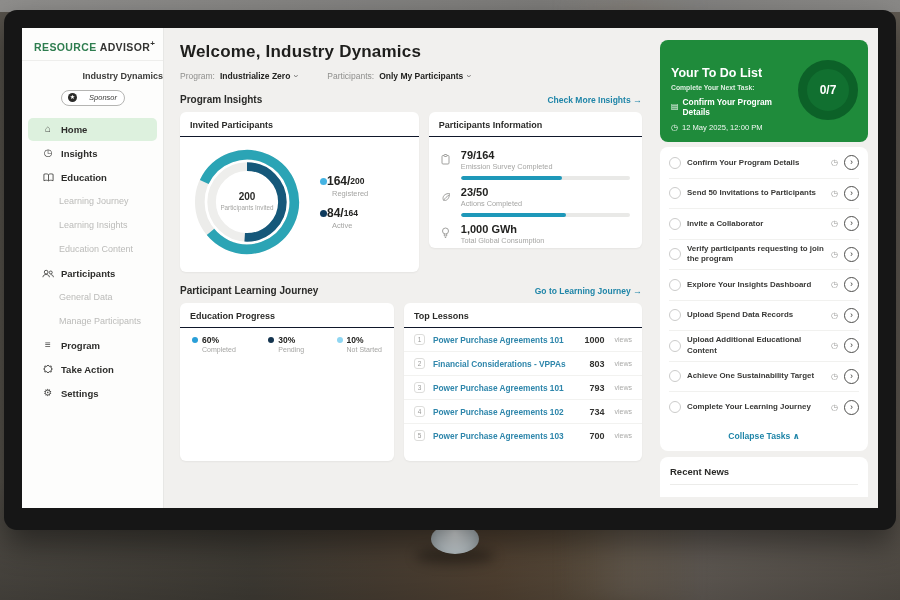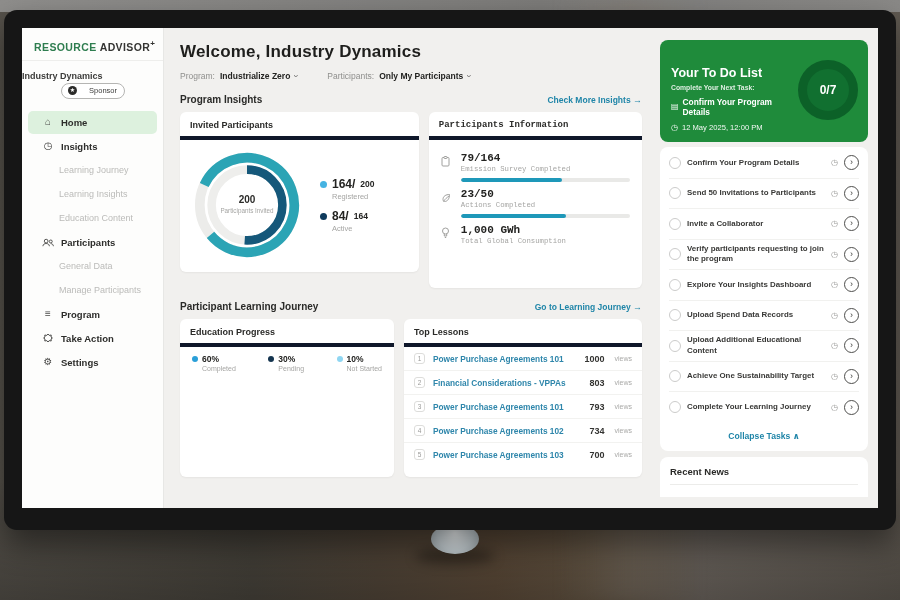--- a/index.html
+++ b/index.html
@@ -22,23 +22,23 @@
   
   .monitor { position:absolute; left:4px; top:10px; width:892px; height:520px;
     background:#161616; border-radius:13px; box-shadow:0 14px 30px rgba(0,0,0,.45); }
   .screen { position:absolute; left:18px; top:18px; width:856px; height:480px;
     background:#f1f0ee; overflow:hidden; display:flex; }
 
   
   .sidebar { width:142px; background:#fdfdfc; border-right:1px solid #e7e7e5; flex:none; }
   .logo { padding:11px 8px 7px 12px; font-size:10.5px; font-weight:bold; letter-spacing:.4px; border-bottom:1px solid #eeeeec; white-space:nowrap; }
   .logo .g { color:#2e7d4f; } .logo .d { color:#343432; } .logo .plus { color:#343432; font-size:8px; vertical-align:super; }
-  .org { text-align:left; font-size:9px; font-weight:bold; color:#3c3c3a; margin-top:10px; }
-  .sponsor { margin:2px auto 0; width:64px; height:16px; border:1px solid #b5b5b3; border-radius:9px;
-    display:flex; align-items:center; justify-content:center; gap:12px; font-size:7.5px; color:#3c3c3a; background:#fff; }
+  .org { text-align:right; font-size:9px; font-weight:bold; color:#3c3c3a; margin-top:10px; }
+  .sponsor { margin:9px auto 0; width:64px; height:16px; border:1px solid #b5b5b3; border-radius:9px;
+    display:flex; align-items:center; justify-content:center; gap:12px; font-size:7.5px; color:#3c3c3a; background:#fff;font-style:italic; }
   .sponsor .ic { width:9px; height:9px; border-radius:50%; background:#2b2b29; color:#fff; font-size:6px; line-height:9px; text-align:center; }
   .nav { margin-top:12px; }
   .nav-item { display:flex; align-items:center; gap:7px; height:23px; padding-left:14px; margin:1px 6px;
     font-size:9.5px; font-weight:bold; color:#2d2d2b; border-radius:5px; cursor:default; }
   .nav-item .nic { width:12px; text-align:center; color:#4a4a48; font-size:10px; line-height:1; flex:none; }
   .nav-item .nic svg { display:block; margin:0 auto; }
   .nav-item.active { background:#ddf1de; }
   .nav-item.sub { padding-left:31px; font-weight:normal; color:#bbbbb9; font-size:9px; }
 
   
@@ -47,40 +47,40 @@
   .filters { display:flex; gap:30px; margin-top:9px; font-size:8.5px; align-items:center; }
   .filters .lab { color:#8f8f8d; margin-right:5px; }
   .filters .val { color:#232321; font-weight:bold; }
   .chev { display:inline-block; transform:rotate(90deg); color:#555; font-size:9px; margin-left:4px; }
   .section-row { display:flex; justify-content:space-between; align-items:baseline; margin-top:13px; }
   .section-title { font-size:10px; font-weight:bold; color:#2a2a28; }
   .tlink { font-size:8.5px; font-weight:bold; color:#1f85a8; cursor:pointer; }
   .tlink .arr { font-size:9px; }
   .cards-row { display:flex; gap:10px; margin-top:7px; }
   .card { background:#fff; border-radius:6px; box-shadow:0 1px 2px rgba(0,0,0,.05); overflow:hidden; }
-  .card-h { padding:8px 10px 6px; font-size:9px; font-weight:bold; color:#2b2b29; border-bottom:4px solid #0f172a; }
+  .card-h { padding:8px 10px 6px; font-size:9px; font-weight:bold; color:#2b2b29; border-bottom:1px solid #0f172a; }
 
   
   .card-invited { flex:1.12; height:160px; }
   .inv-body { display:flex; align-items:center; padding:6px 8px; }
   .donut-wrap { position:relative; width:118px; height:118px; flex:none; }
   .donut-center { position:absolute; inset:28px; display:flex; flex-direction:column; align-items:center; justify-content:center; text-align:center; }
   .donut-center .v { font-size:10px; font-weight:bold; color:#2b2b29; }
   .donut-center .l { font-size:6.3px; color:#a5a5a3; line-height:1.3; margin-top:2px; }
   .inv-legend { margin-left:14px; }
   .leg-item { margin:8px 0; }
-  .leg-line { display:flex; align-items:center; gap:5px; }
+  .leg-line { display:flex; align-items:center; }
   .dot { width:7px; height:7px; border-radius:50%; flex:none; }
   .dot.lblue { background:#45b3e2; } .dot.navy { background:#0e3a5c; }
   .leg-big { font-size:12px; font-weight:bold; color:#232321; }
   .leg-small { font-size:8.5px; font-weight:bold; color:#232321; }
   .leg-lab { font-size:7.5px; color:#a5a5a3; margin-left:12px; margin-top:1px; }
 
   
-  .card-info { flex:1; height:176px;font-family:Liberation Mono, monospace; }
+  .card-info { flex:1; height:136px; }
   .info-body { padding:6px 12px 0; }
   .info-row { display:flex; gap:8px; margin-top:6px; }
   .info-ic { width:12px; color:#a0a09e; flex:none; padding-top:2px; }
   .info-main { flex:1; }
   .info-v { font-size:11px; font-weight:bold; color:#232321; }
   .info-l { font-size:7.3px; color:#a5a5a3; margin-top:1px; }
   .bar { height:4px; border-radius:2px; background:#e9e9e7; margin-top:5px; overflow:hidden; }
   .bar i { display:block; height:100%; border-radius:2px; background:#1e98b9; }
 
   
@@ -150,20 +150,28 @@
           <span>Sponsor</span>
         </div>
     <div class="nav">
       <div class="nav-item active">
             <span class="nic">⌂</span>
             <span>Home</span>
           </div>
       <div class="nav-item">
             <span class="nic">◷</span>
             <span>Insights</span>
+          </div>
+      <div class="nav-item">
+            <span class="nic">
+              <svg width="11" height="9" viewBox="0 0 12 9">
+                <path d="M1 1 C3 0.2 5 0.5 6 1.4 C7 0.5 9 0.2 11 1 L11 8 C9 7.2 7 7.4 6 8.2 C5 7.4 3 7.2 1 8 Z M6 1.4 L6 8.2" fill="none" stroke="#4a4a48" stroke-width="1"></path>
+              </svg>
+            </span>
+            <span>Education</span>
           </div>
       <div class="nav-item sub">
             <span>Learning Journey</span>
           </div>
       <div class="nav-item sub">
             <span>Learning Insights</span>
           </div>
       <div class="nav-item sub">
             <span>Education Content</span>
           </div>

